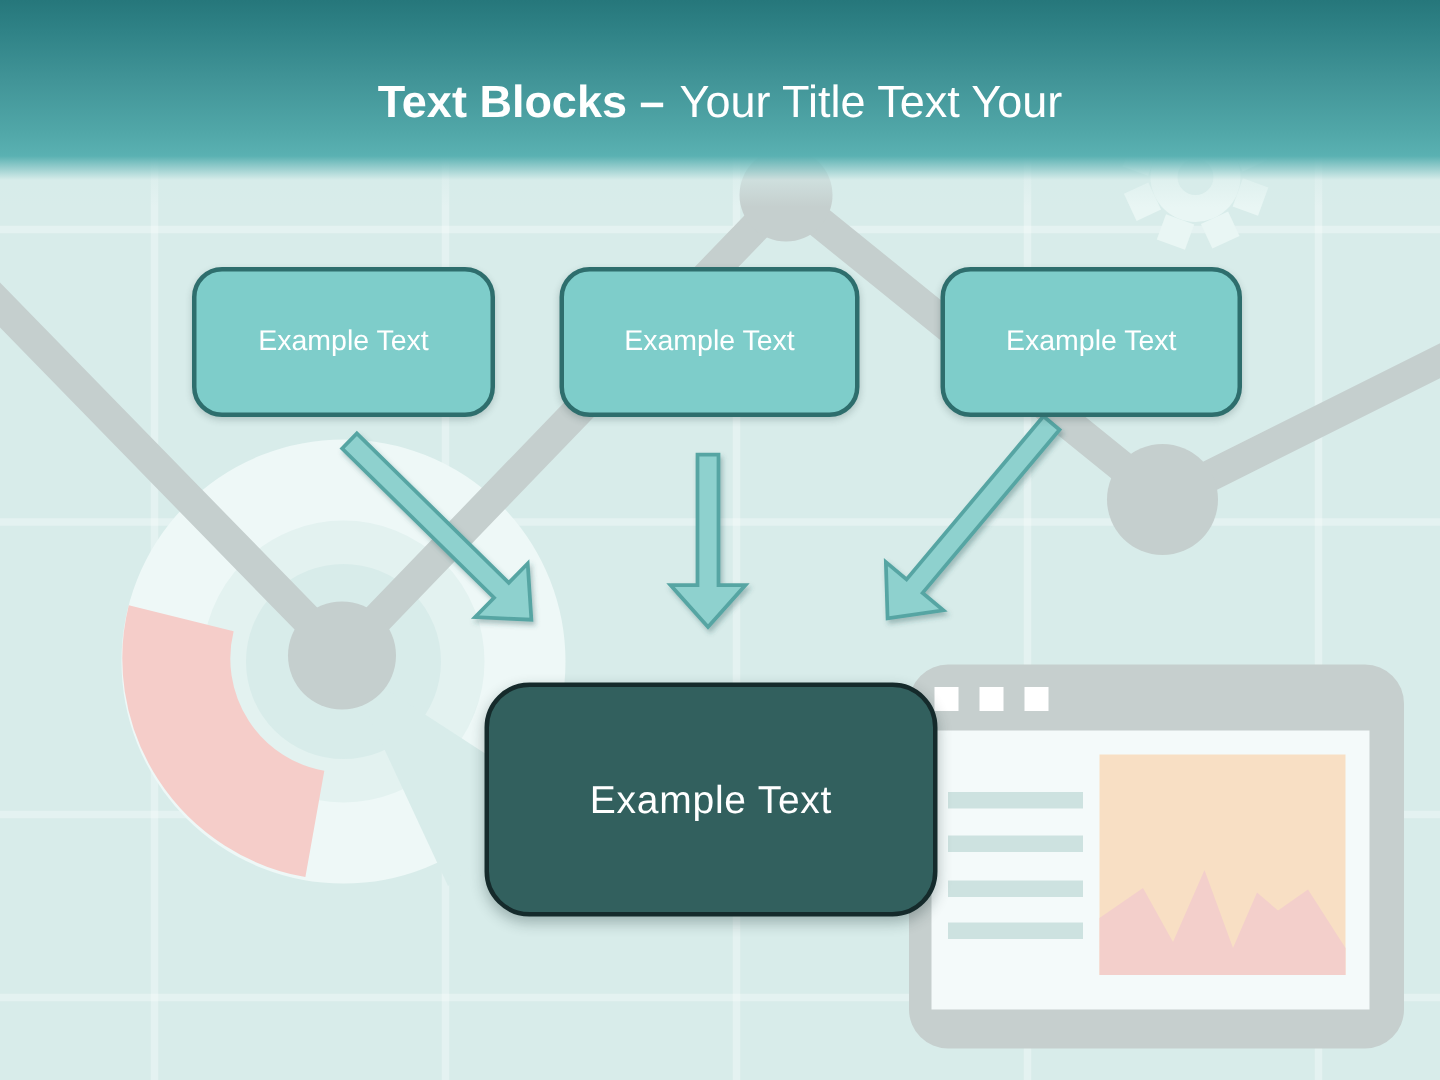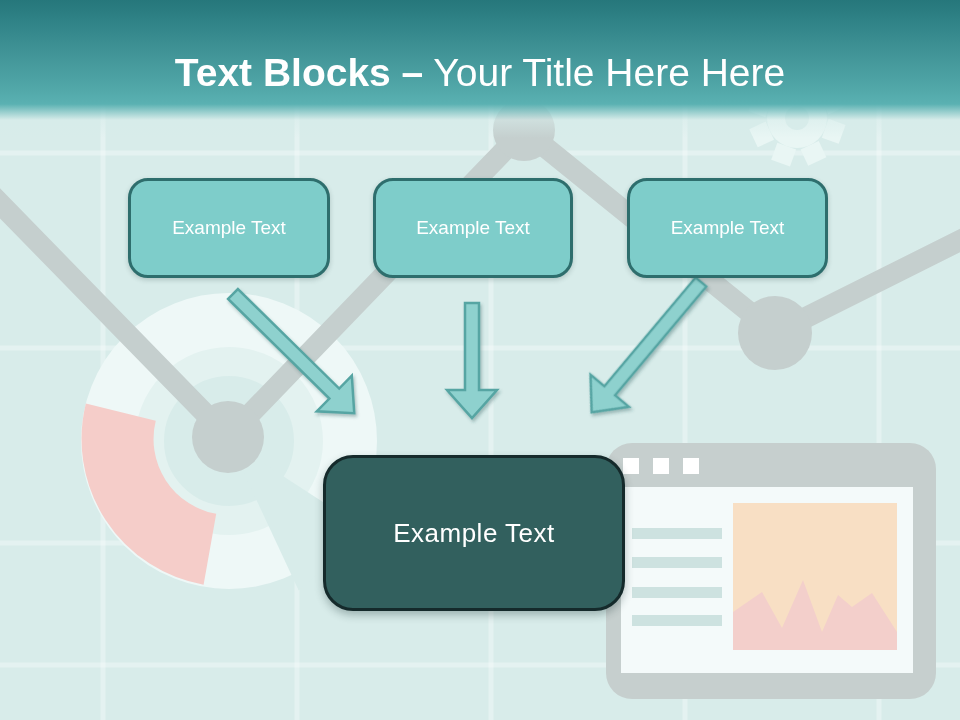--- a/index.html
+++ b/index.html
@@ -12,21 +12,21 @@
   
   .header-band{
     position:absolute;top:0;left:0;width:960px;height:140px;
     background:linear-gradient(180deg,
       #26777b 0px,#2f8286 20px,#429598 55px,#51a7a8 88px,#5ab1b2 104px,
       rgba(214,236,234,0.55) 120px,rgba(214,236,234,0) 138px);
     pointer-events:none;
   }
   .title-row{
     margin-top:52px;display:flex;justify-content:center;align-items:baseline;gap:10px;
-    color:#ffffff;font-size:39px;line-height:1.1;
+    color:#ffffff;font-size:30px;line-height:1.1;
   }
   .title-bold{font-weight:700;}
   .title-regular{font-weight:400;}
   
   .block{
     position:absolute;display:flex;align-items:center;justify-content:center;
     background:#7ecdca;border:3px solid #2e6e6d;border-radius:20px;
     box-shadow:0 2px 5px rgba(30,60,60,0.22);
     color:#ffffff;font-size:19px;text-align:center;box-sizing:border-box;
   }
@@ -119,21 +119,21 @@
     <g fill="#8ed1ce" stroke="#57a5a3" stroke-width="2.5" stroke-linejoin="miter" filter="url(#ds)">
       <path transform="translate(233,294) rotate(-45.5)" d="M -7 0 L 7 0 L 7 142 L 25 142 L 0 170 L -25 142 L -7 142 Z"></path>
       <path transform="translate(472,303)" d="M -7 0 L 7 0 L 7 87 L 25 87 L 0 115 L -25 87 L -7 87 Z"></path>
       <path transform="translate(701,282) rotate(40)" d="M -7 0 L 7 0 L 7 142 L 25 142 L 0 170 L -25 142 L -7 142 Z"></path>
     </g>
   </svg>
 
   <div class="header-band">
     <div class="title-row">
       <span class="title-bold">Text Blocks –</span>
-      <span class="title-regular">Your Title Here Here</span>
+      <span class="title-regular">Your Title Text Your</span>
     </div>
   </div>
 
   <div class="block block-1">
     <span>Example Text</span>
   </div>
   <div class="block block-2">
     <span>Example Text</span>
   </div>
   <div class="block block-3">

